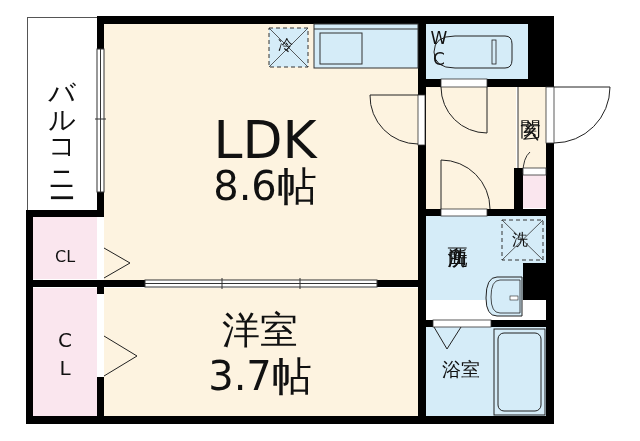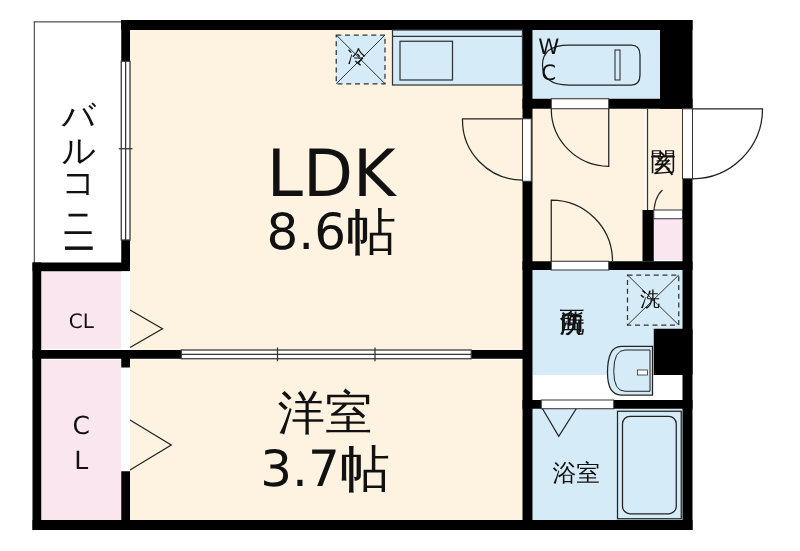--- a/index.html
+++ b/index.html
@@ -127,13 +127,13 @@
 
 <div class="lbl" style="left:36px;top:249px;width:58px;font-size:16px;">CL</div>
 <div class="lbl" style="left:36px;top:330px;width:58px;font-size:20px;">C</div>
 <div class="lbl" style="left:36px;top:358px;width:58px;font-size:20px;">L</div>
 
 <div class="lbl" style="left:429px;top:30px;width:20px;font-size:17px;">W</div>
 <div class="lbl" style="left:429px;top:51px;width:20px;font-size:17px;">C</div>
 
 <div class="lbl vtext" style="left:521px;top:104px;font-size:20px;">玄関</div>
 <div class="lbl vtext" style="left:448px;top:232px;font-size:20px;">洗面所</div>
-<div class="lbl" style="left:433px;top:370px;width:56px;font-size:19px;">浴室</div>
+<div class="lbl" style="left:433px;top:360px;width:56px;font-size:19px;">浴室</div>
 
 </body></html>

